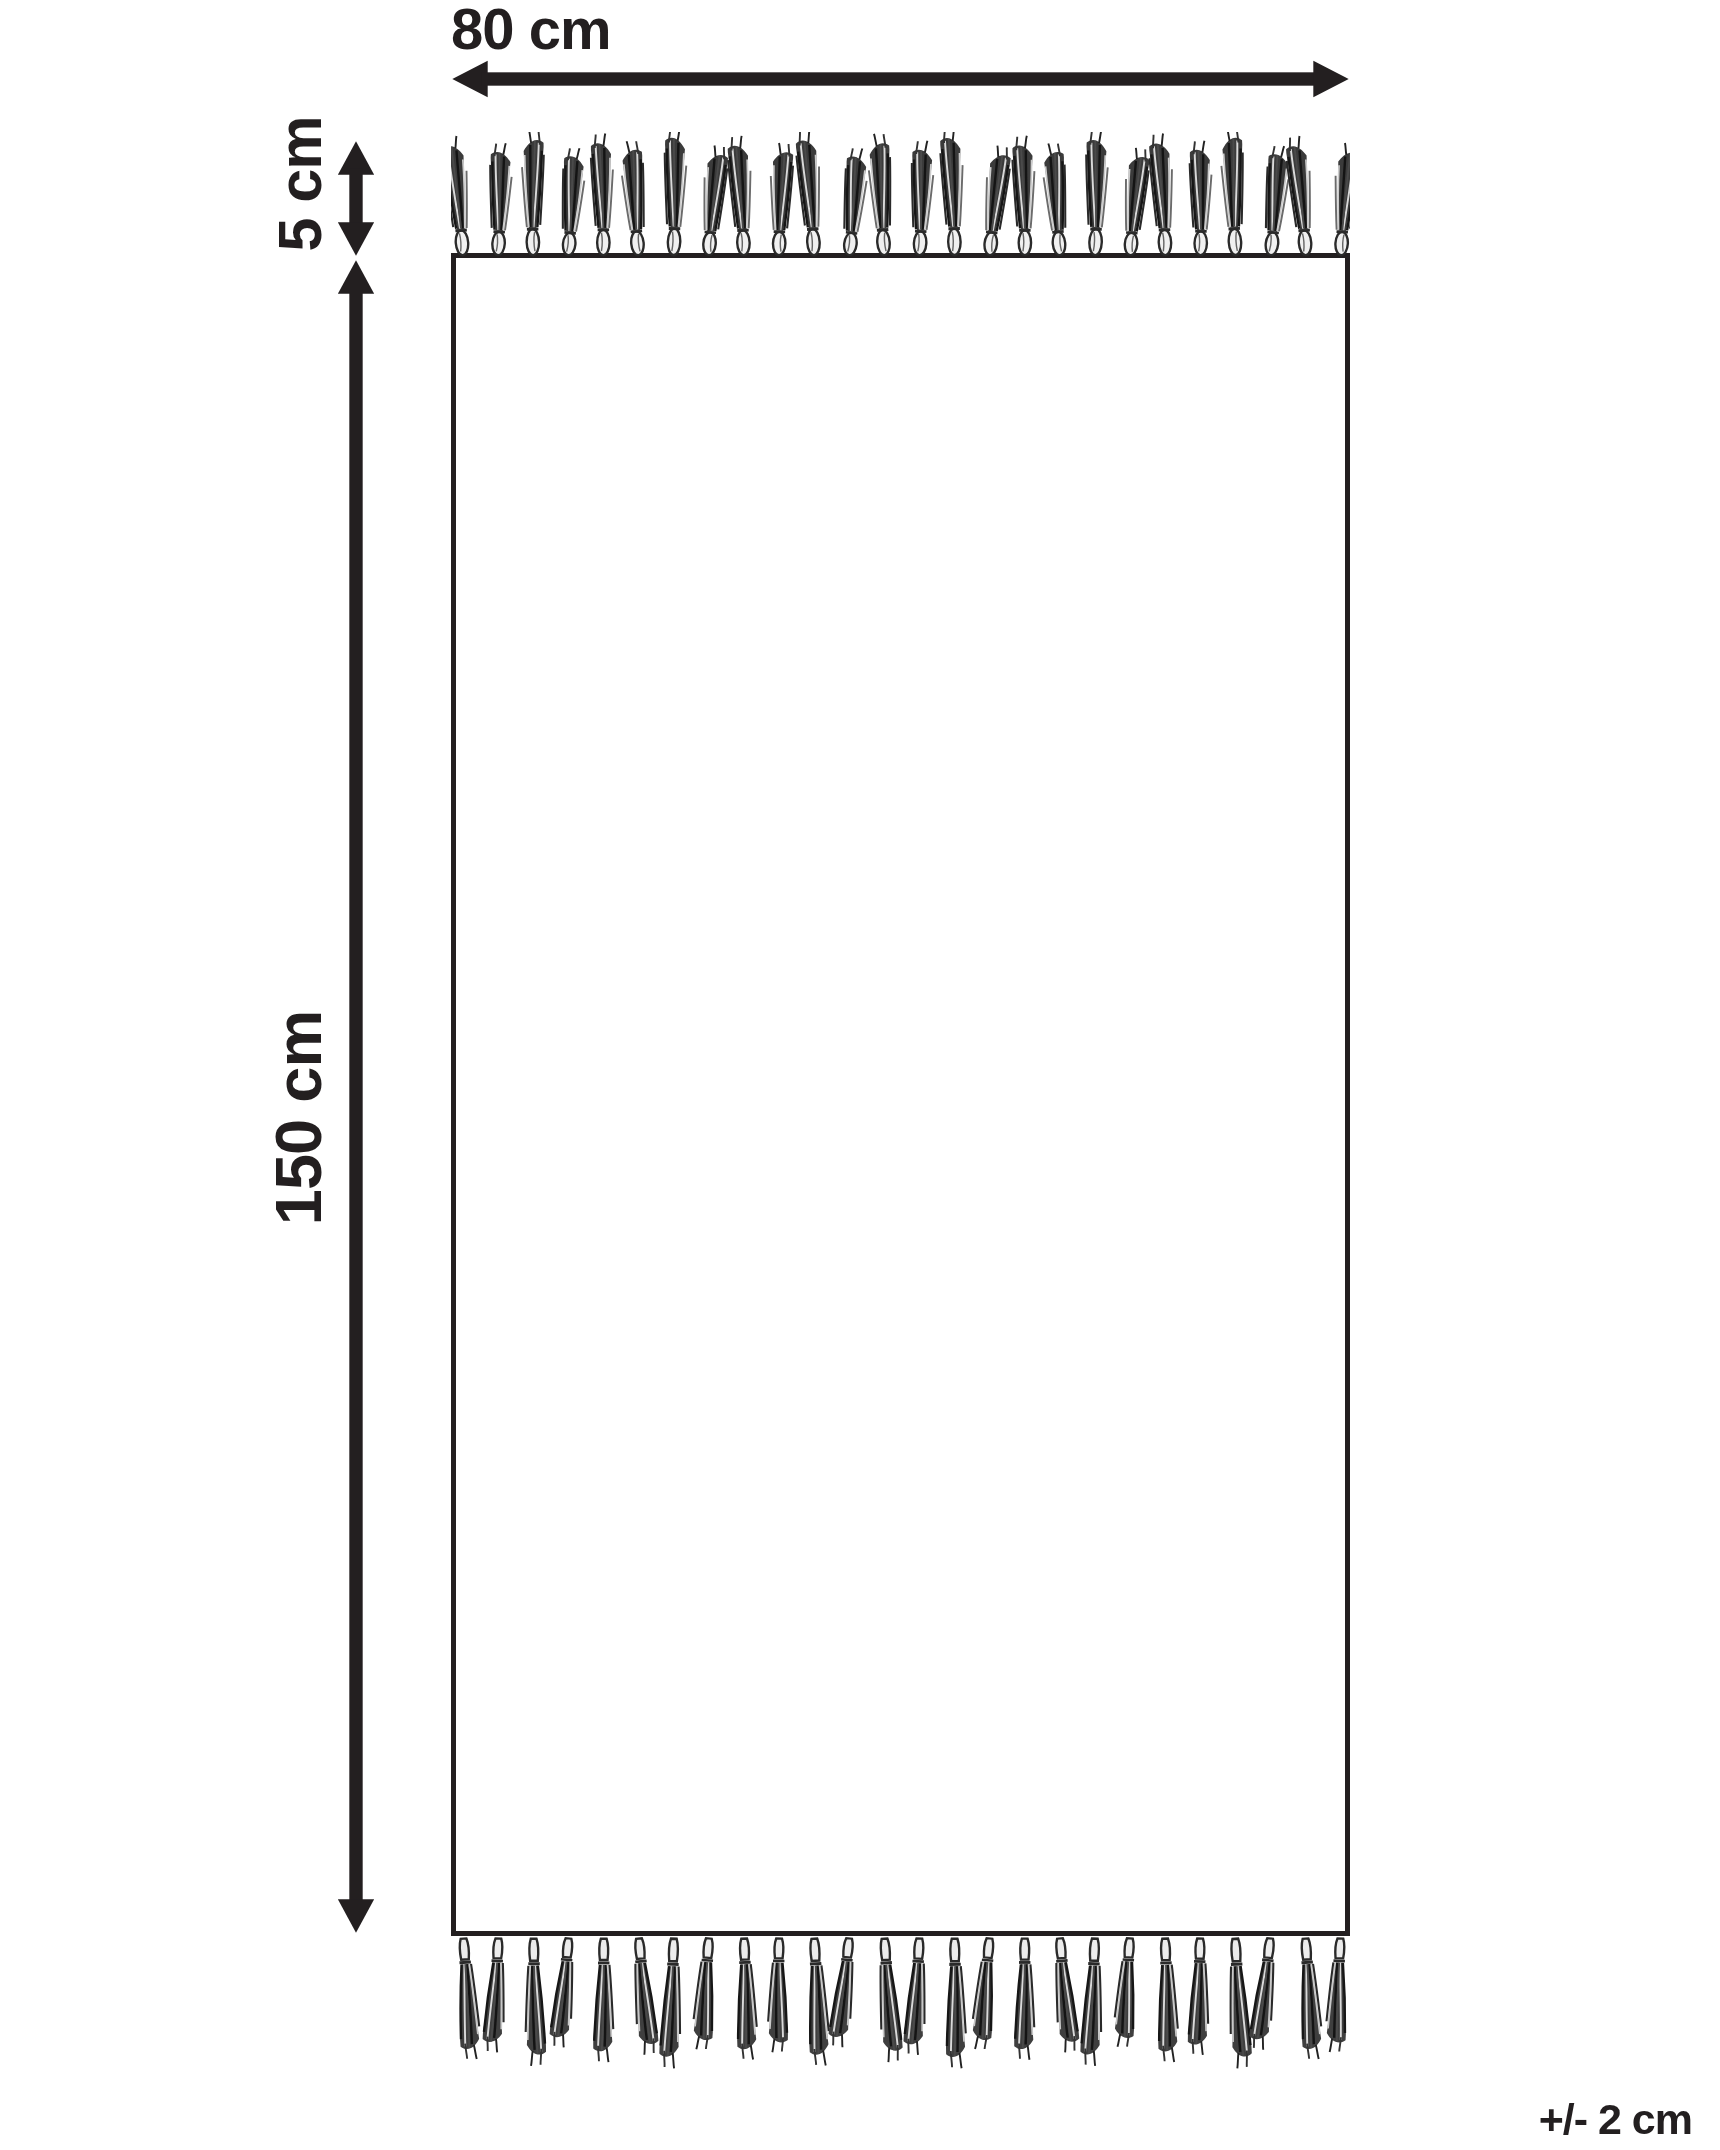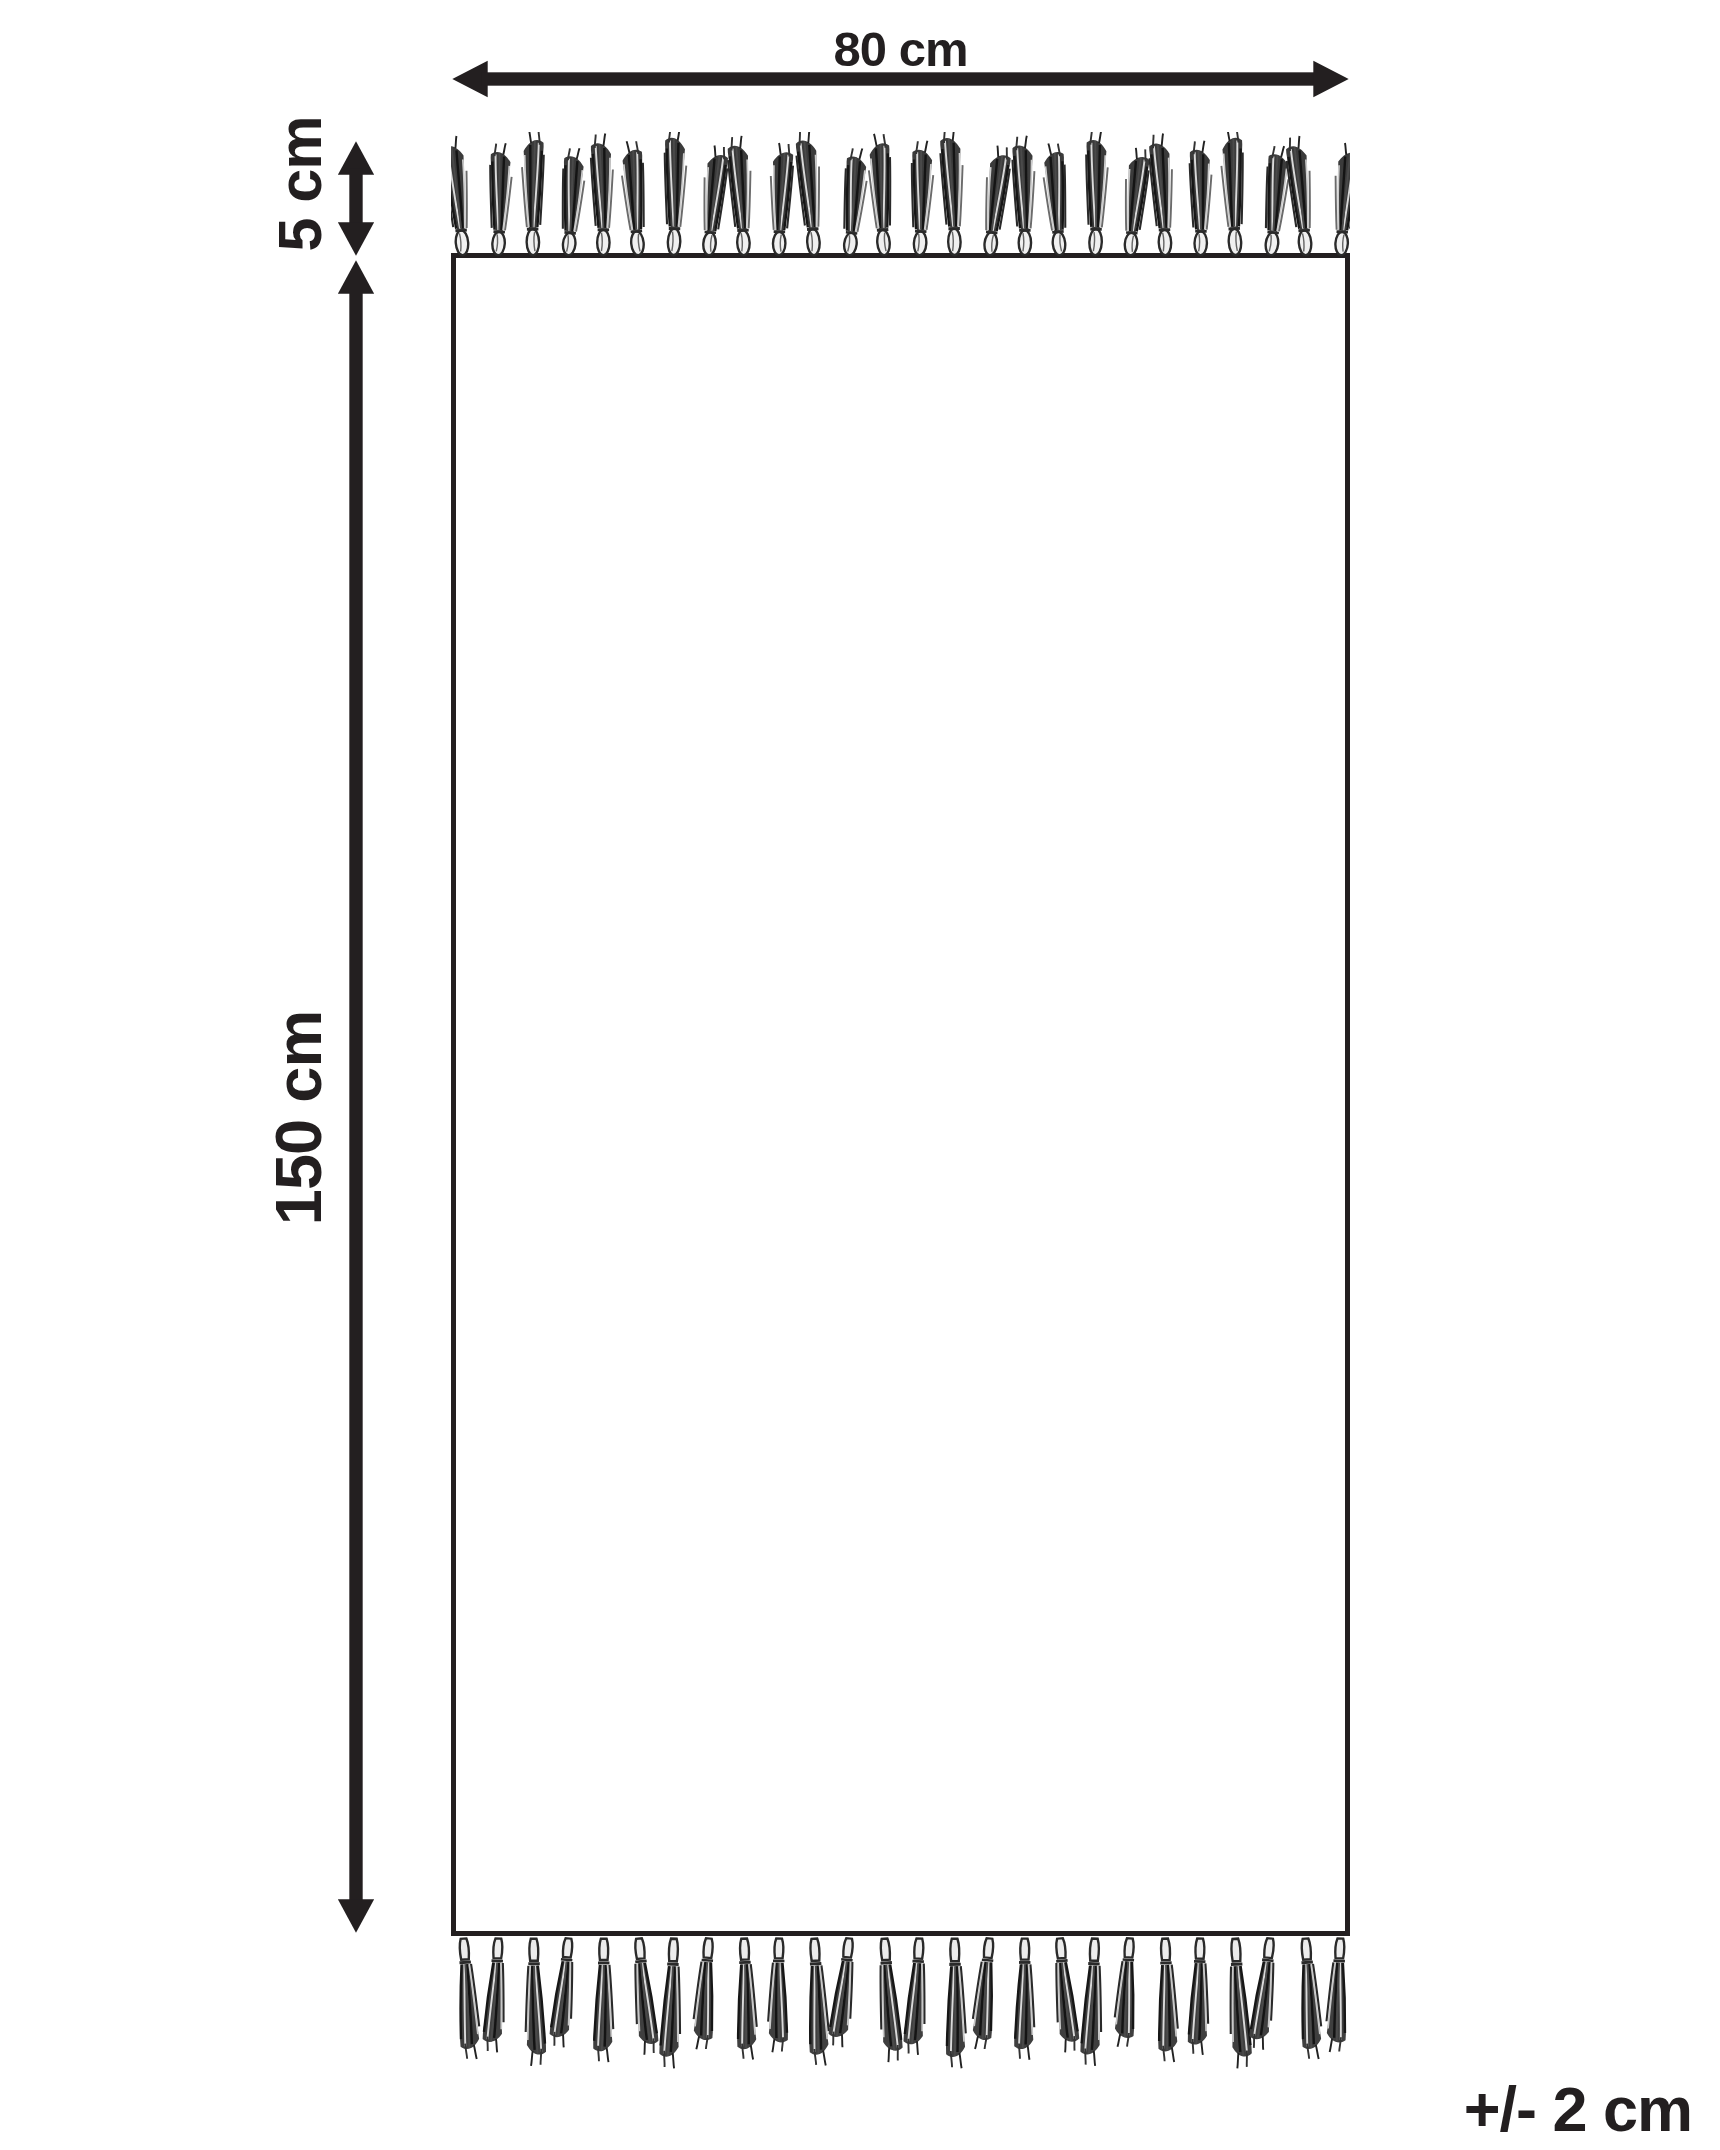--- a/index.html
+++ b/index.html
@@ -4,24 +4,24 @@
 <style>
   html,body{margin:0;padding:0;}
   body{background:#ffffff;font-family:"Liberation Sans",sans-serif;}
   .canvas{
     position:relative;width:1721px;height:2151px;background:#ffffff;overflow:hidden;
   }
   .dim-label{
     position:absolute;font-weight:bold;color:#231f20;line-height:1;white-space:nowrap;
     font-family:"Liberation Sans",sans-serif;
   }
-  .width-label{left:451px;top:25px;width:899px;text-align:center;font-size:49px;letter-spacing:-1px;}
+  .width-label{left:451px;top:0;width:899px;text-align:left;font-size:58px;letter-spacing:-1px;}
   .fringe-label{left:300px;top:184px;transform:translate(-50%,-50%) rotate(-90deg);font-size:61px;letter-spacing:-1px;}
   .length-label{left:298px;top:1118px;transform:translate(-50%,-50%) rotate(-90deg);font-size:65px;letter-spacing:-1px;}
-  .tolerance-label{right:29px;bottom:9.6px;font-size:63px;letter-spacing:-1px;}
+  .tolerance-label{right:29px;bottom:9.6px;font-size:43px;letter-spacing:-1px;}
   .rug{
     position:absolute;left:451px;top:253px;width:899px;height:1683px;
     border:5.7px solid #231f20;box-sizing:border-box;background:#ffffff;
   }
   .arrow{position:absolute;}
   .arrow polygon,.arrow rect{fill:#231f20;stroke:none;}
   .h-arrow{left:451px;top:58px;}
   .fringe-arrow{left:335px;top:141px;}
   .length-arrow{left:335px;top:259px;}
   .fringe{position:absolute;}

